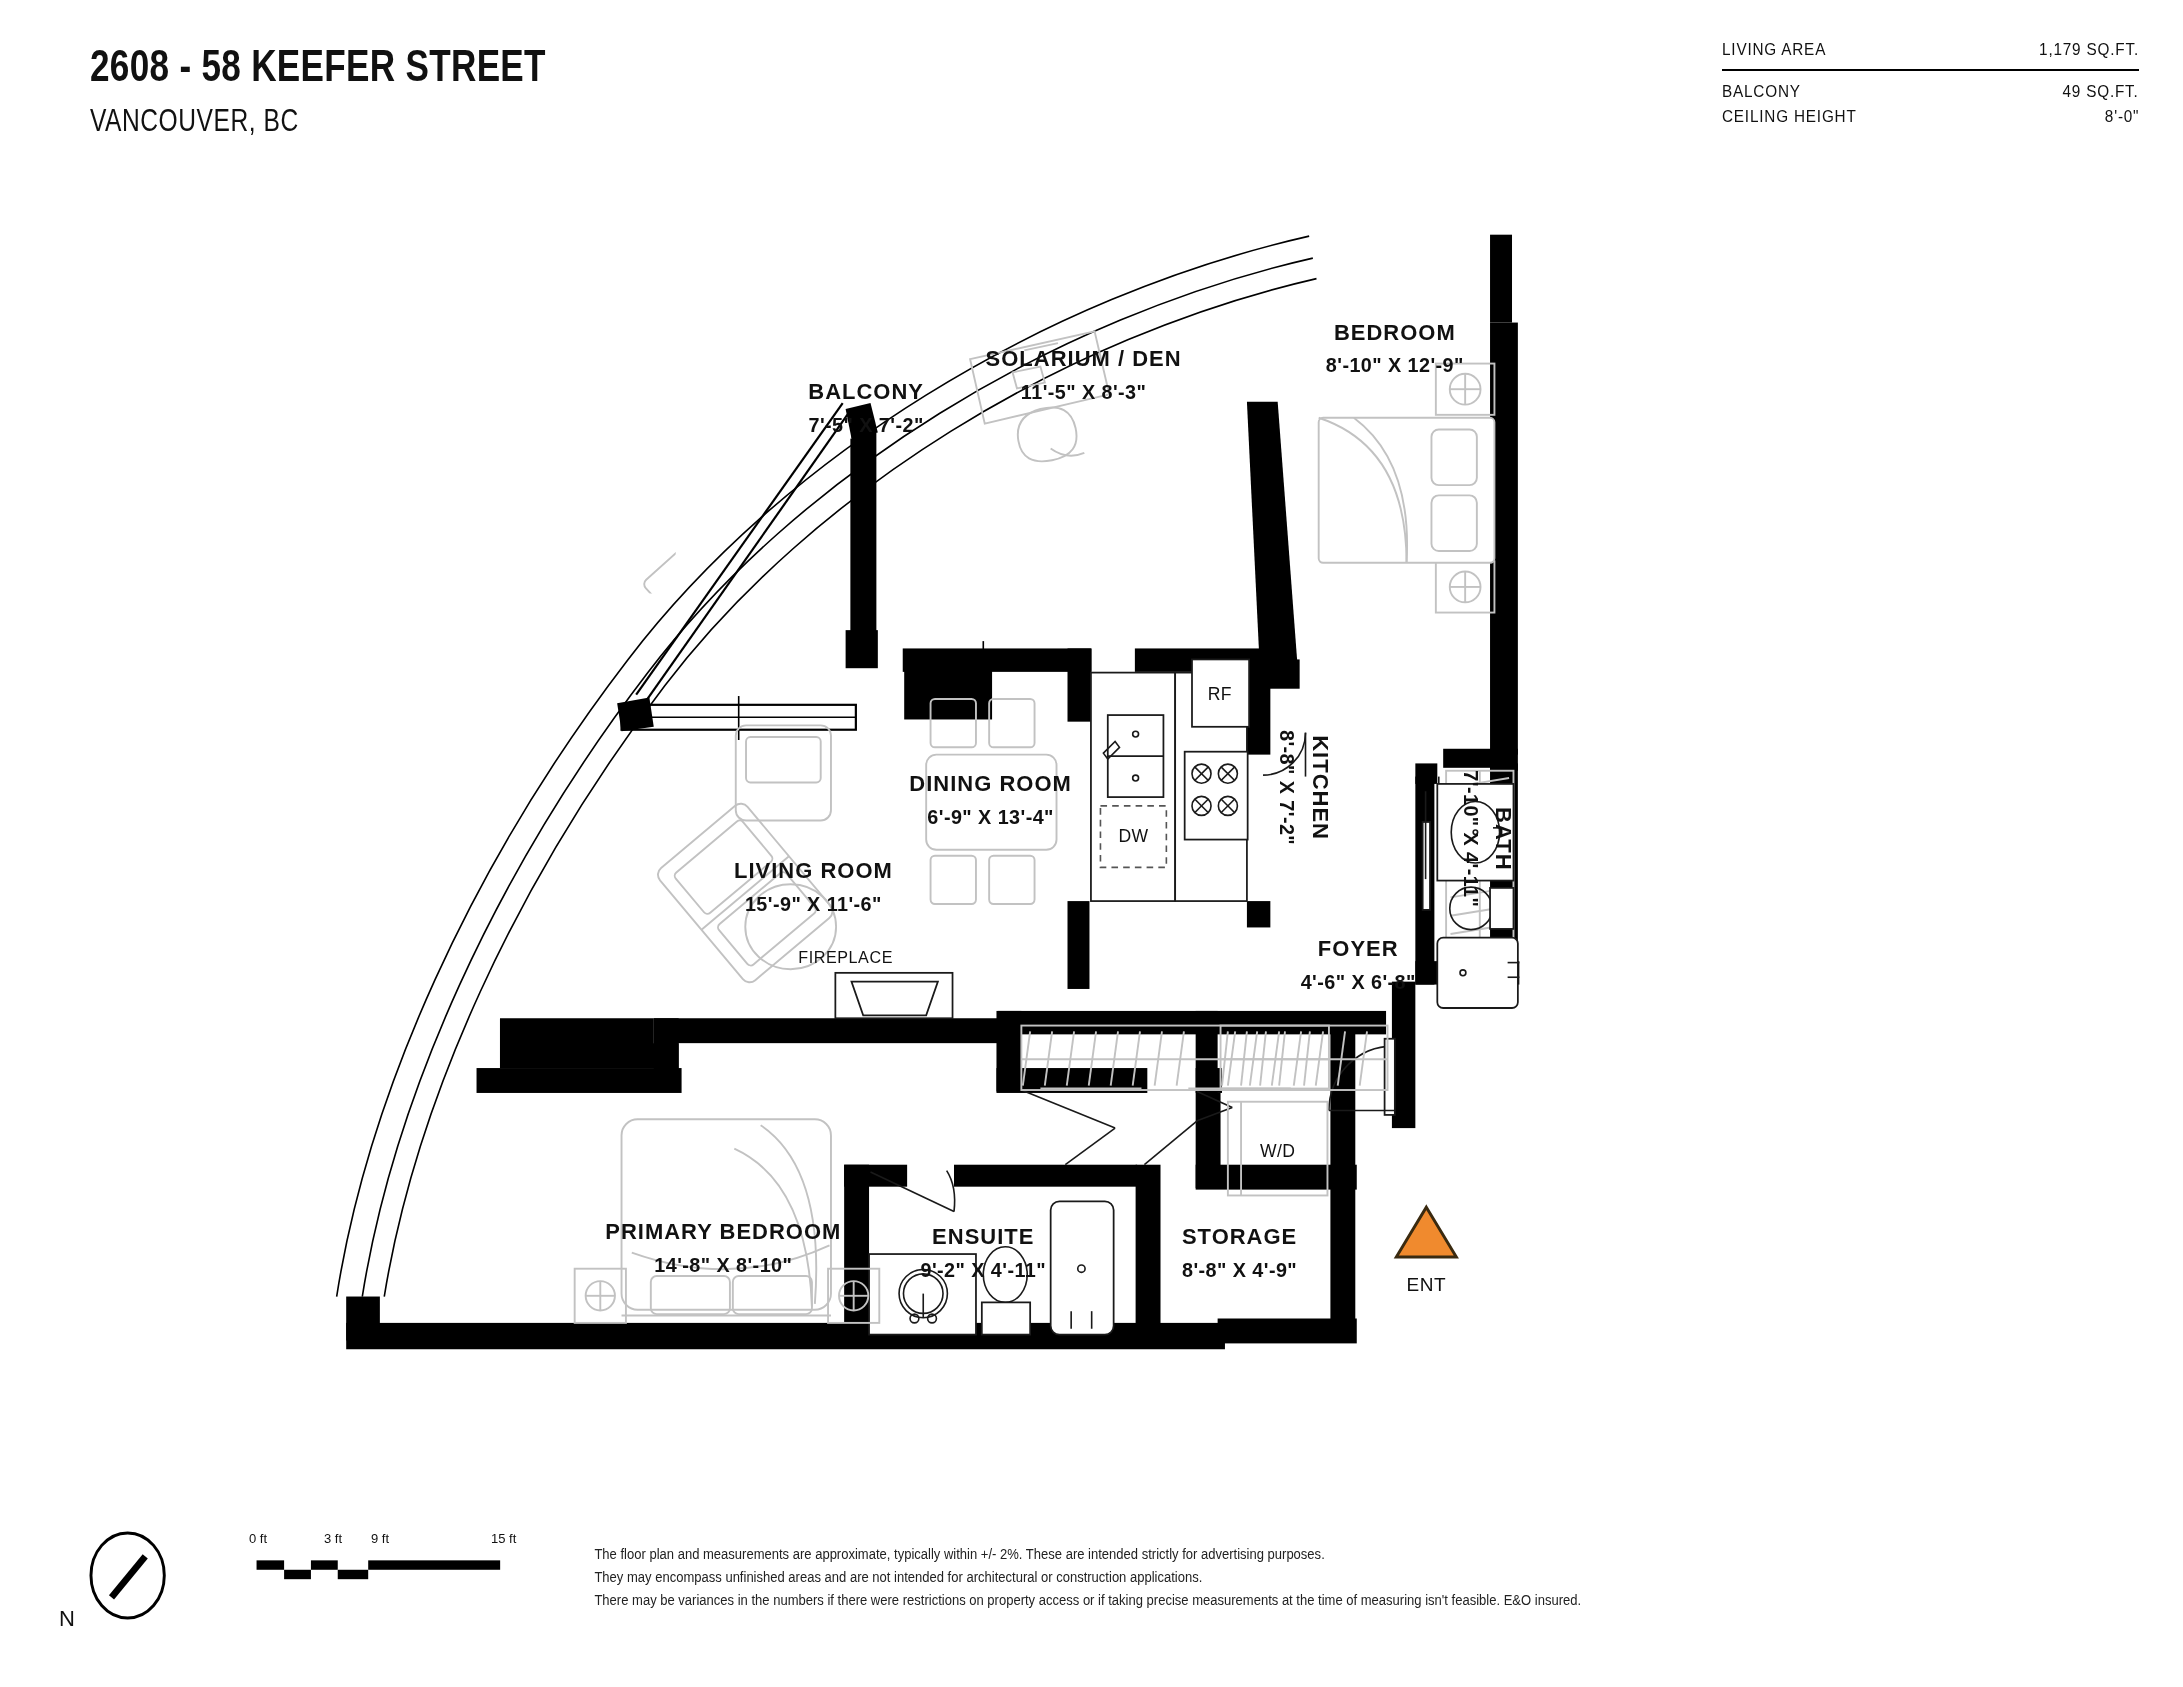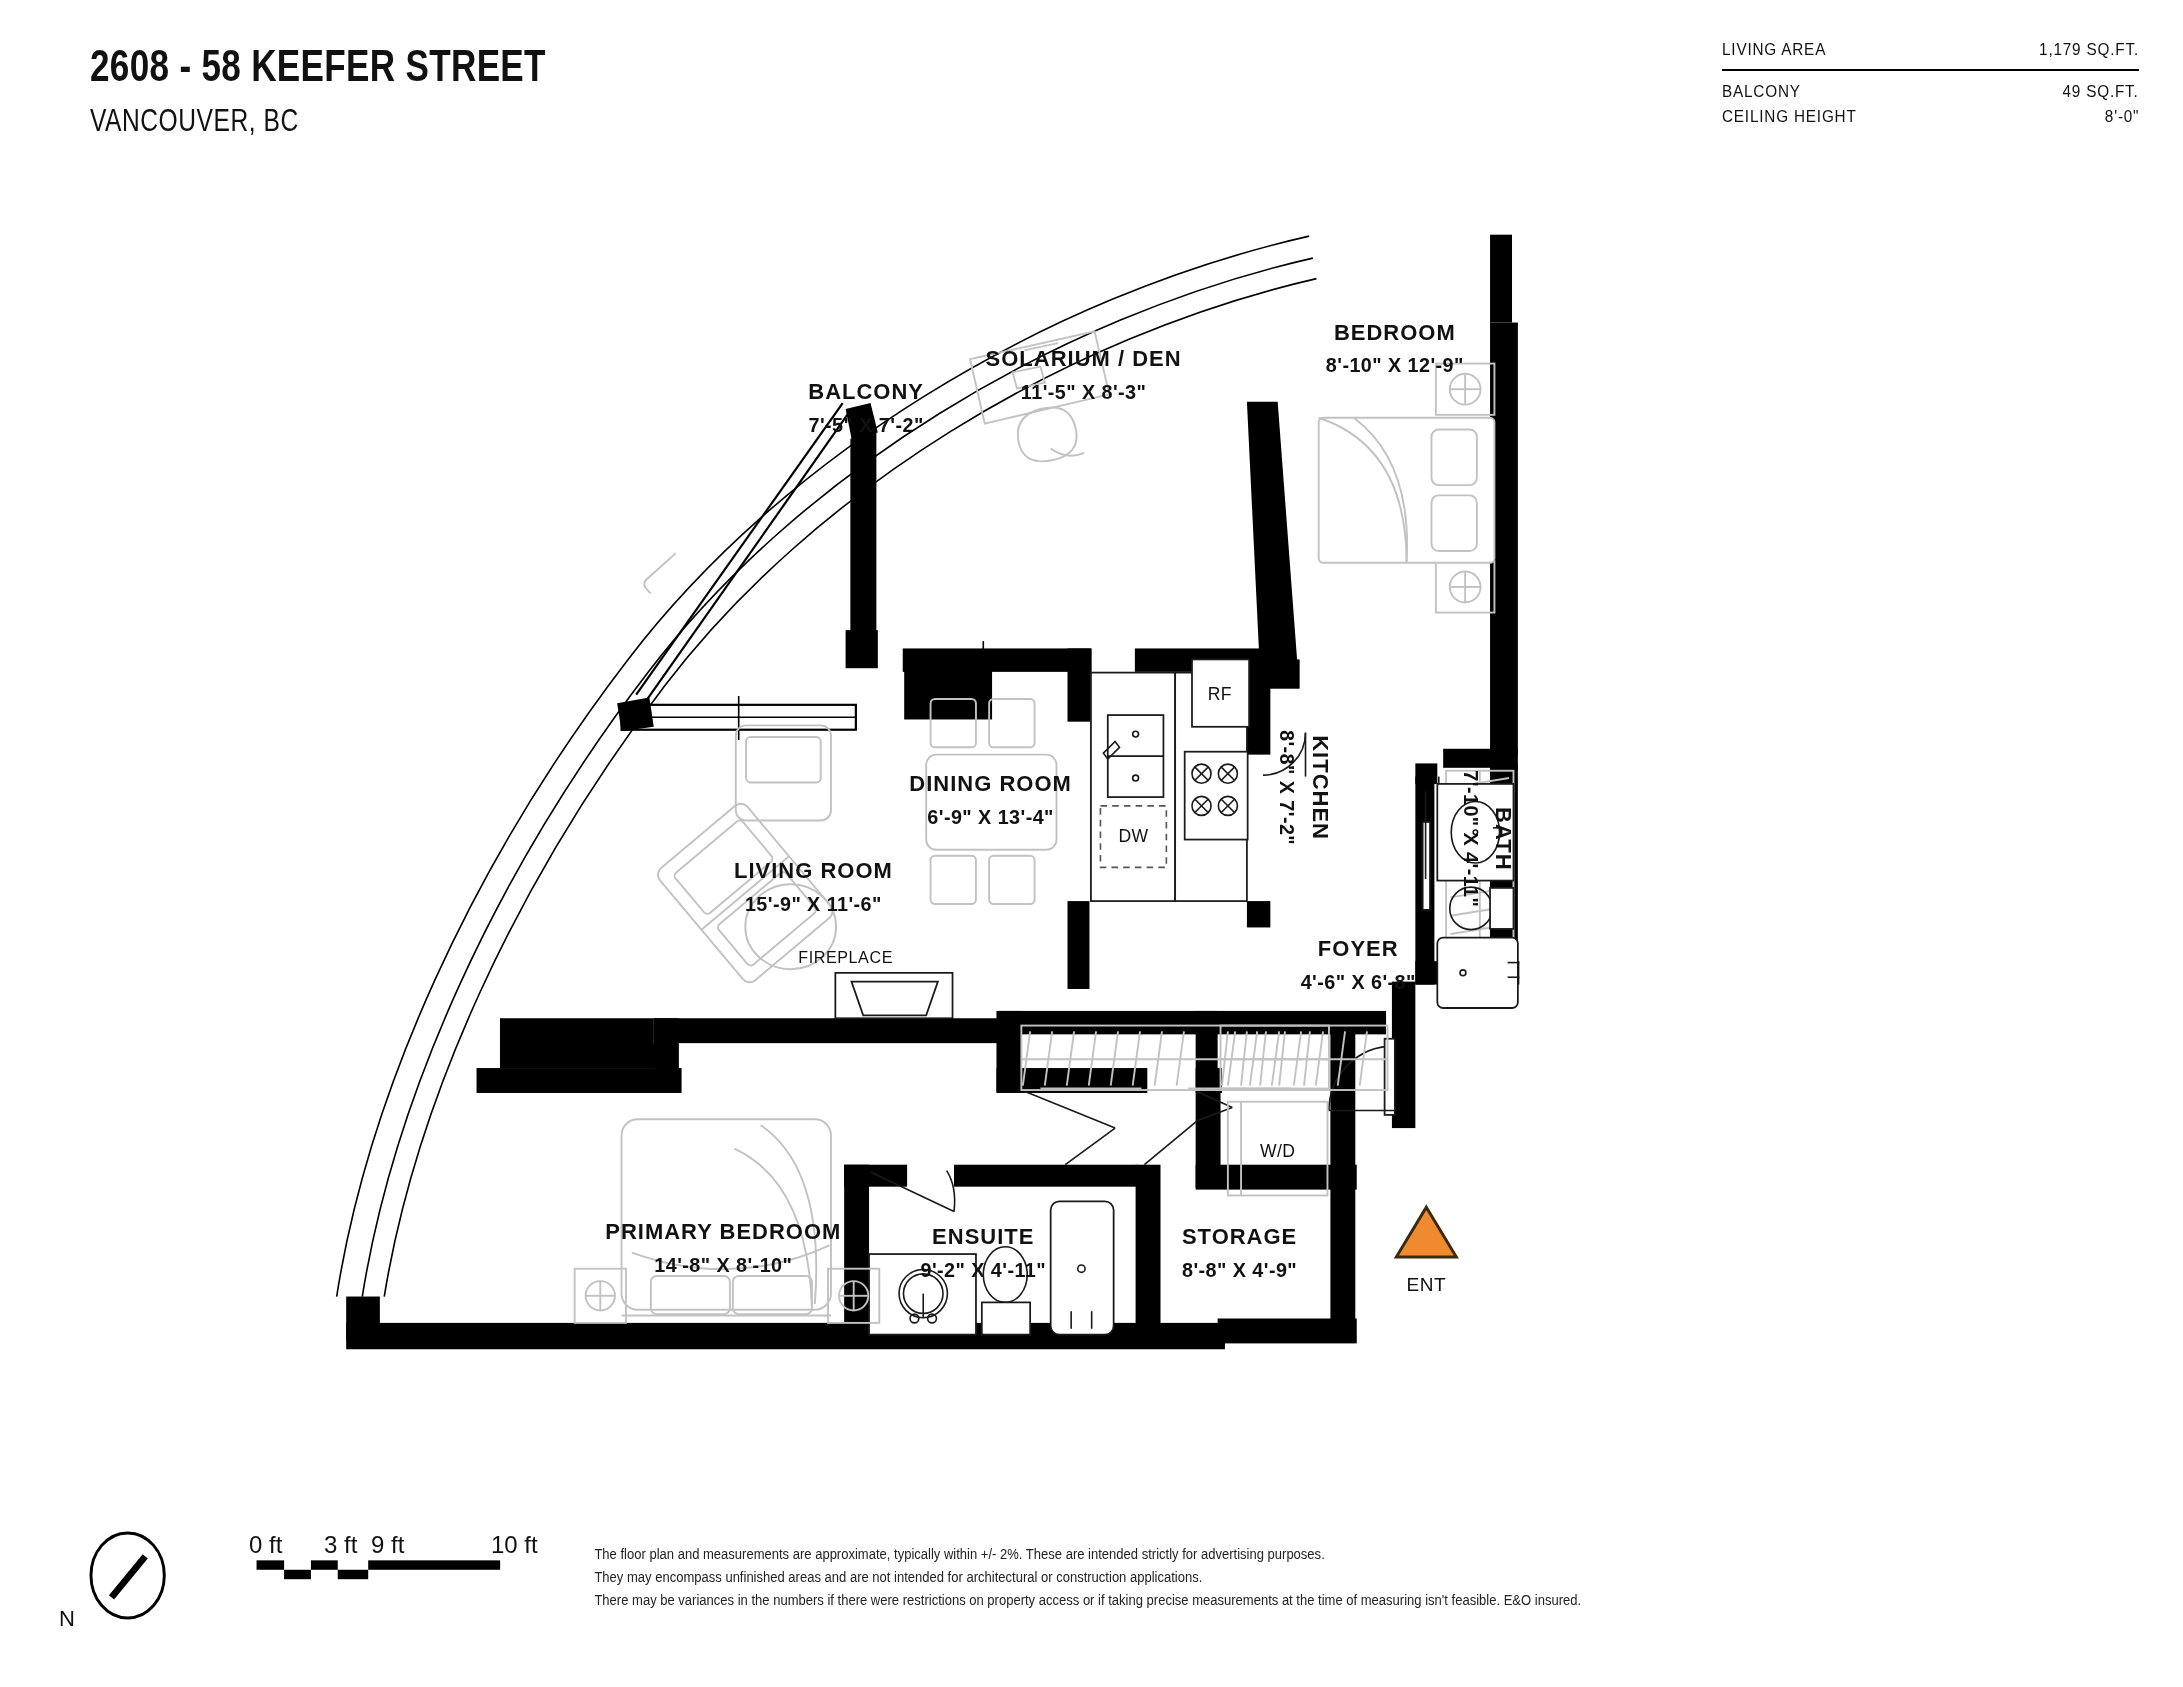--- a/index.html
+++ b/index.html
@@ -32,21 +32,21 @@
   .appliance-tag{font-size:24px;letter-spacing:0.5px;font-weight:400;fill:#111;text-anchor:middle;}
 
   
   #footer{position:absolute;left:0;top:1509px;width:2183px;height:179px;}
 
   #compass{position:absolute;left:82px;top:20.5px;}
   #compass-label{position:absolute;left:59px;top:97px;font-size:22px;}
 
   #scalebar{position:absolute;left:249px;top:22px;width:308px;}
   .scale-ticklabels{position:relative;height:25px;}
-  .scale-ticklabels span{position:absolute;font-size:24px;white-space:nowrap;}
+  .scale-ticklabels span{position:absolute;font-size:13px;white-space:nowrap;}
 
   #disclaimer{position:absolute;left:557px;top:37px;width:1069px;text-align:left;}
   #disclaimer p{margin:0 0 5.1px 0;font-size:14px;line-height:1.28;
                 transform:scaleX(0.93);transform-origin:center;color:#222;}
 
   #logo{position:absolute;right:42px;top:20.5px;}
   #logo-word{font-size:60px;font-weight:400;letter-spacing:-1.5px;
              display:inline-block;vertical-align:middle;}
   #logo-mark{display:inline-block;vertical-align:top;margin-top:4.4px;}
 </style>
@@ -446,21 +446,21 @@
       <line x1="40" y1="92" x2="86" y2="36" stroke="#000" stroke-width="9" stroke-linecap="butt"></line>
     </svg>
   </div>
   <div id="compass-label">N</div>
 
   <div id="scalebar">
     <div class="scale-ticklabels">
       <span style="left:0px">0 ft</span>
       <span style="left:75px">3 ft</span>
       <span style="left:122px">9 ft</span>
-      <span style="left:242px">10 ft</span>
+      <span style="left:242px">15 ft</span>
     </div>
     <svg width="308" height="29" viewBox="0 0 420 40" xmlns="http://www.w3.org/2000/svg">
       <rect x="8" y="6" width="38" height="13" fill="#000"></rect>
       <rect x="46" y="19" width="37" height="13" fill="#000"></rect>
       <rect x="83" y="6" width="37" height="13" fill="#000"></rect>
       <rect x="120" y="19" width="42" height="13" fill="#000"></rect>
       <rect x="162" y="6" width="182" height="13" fill="#000"></rect>
     </svg>
   </div>
 

